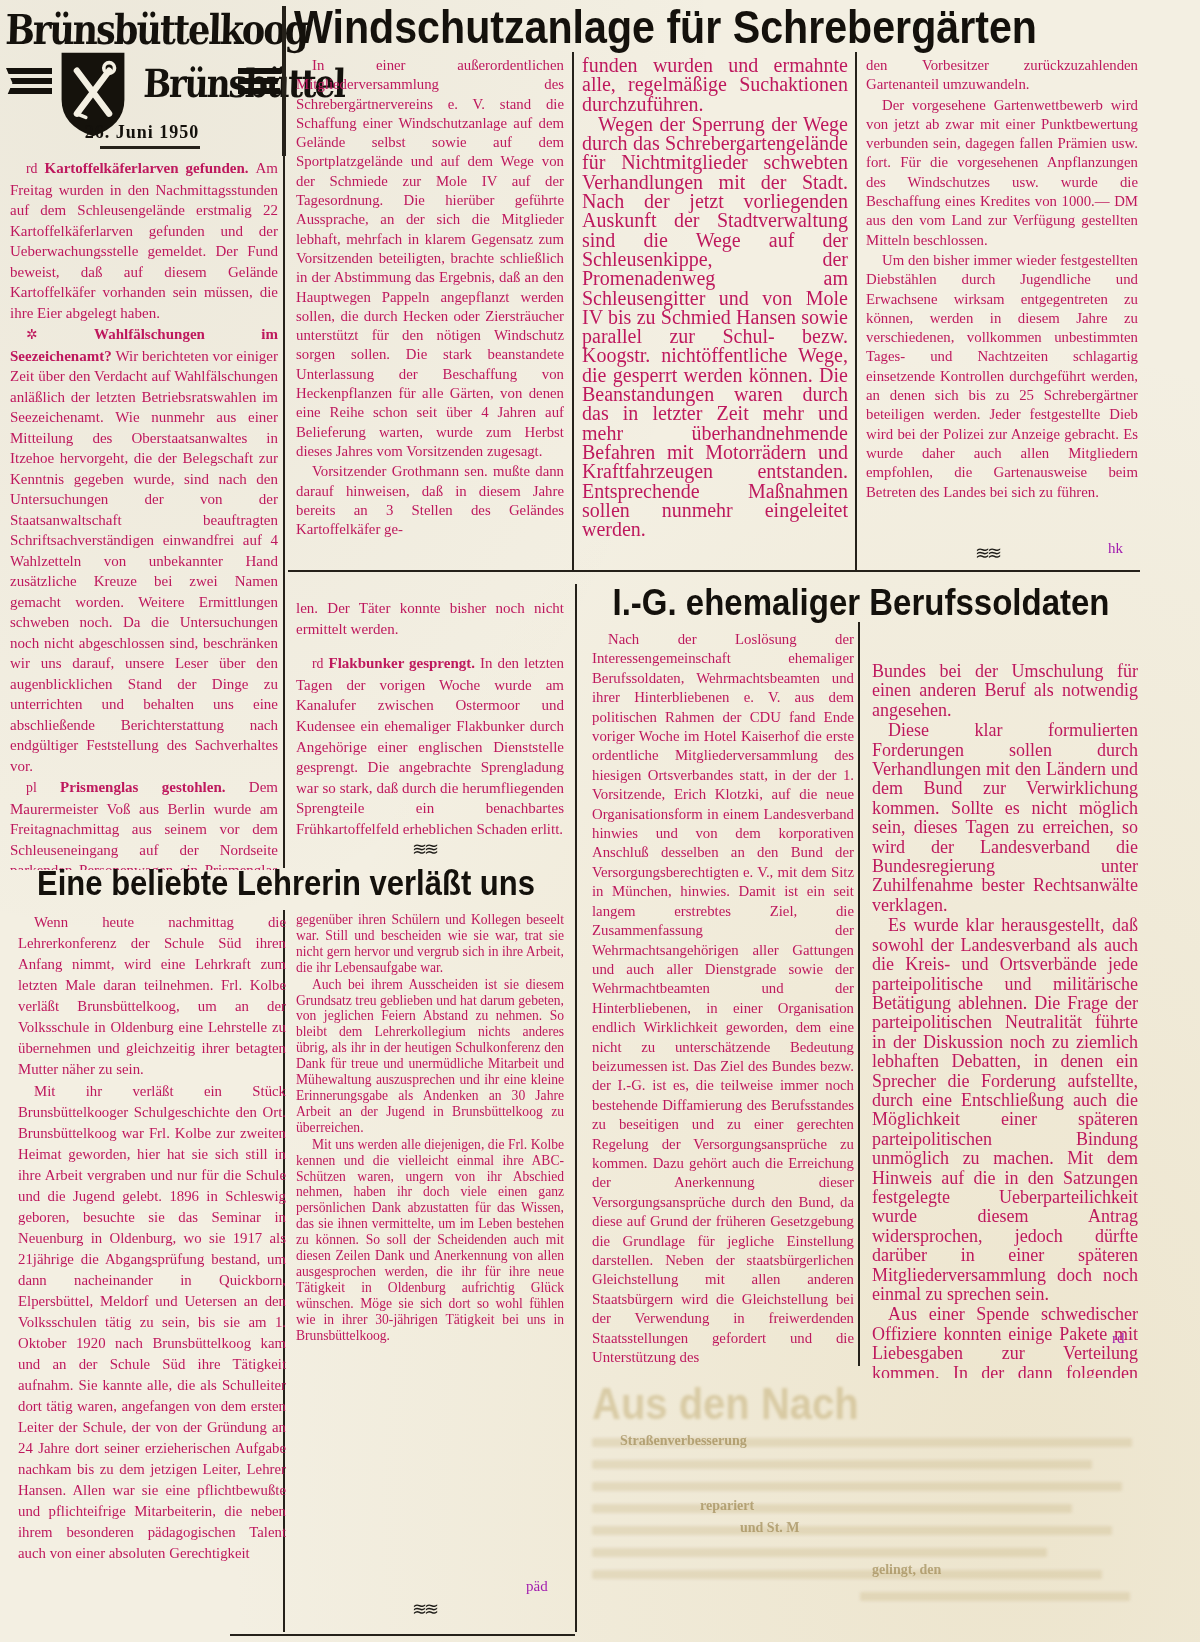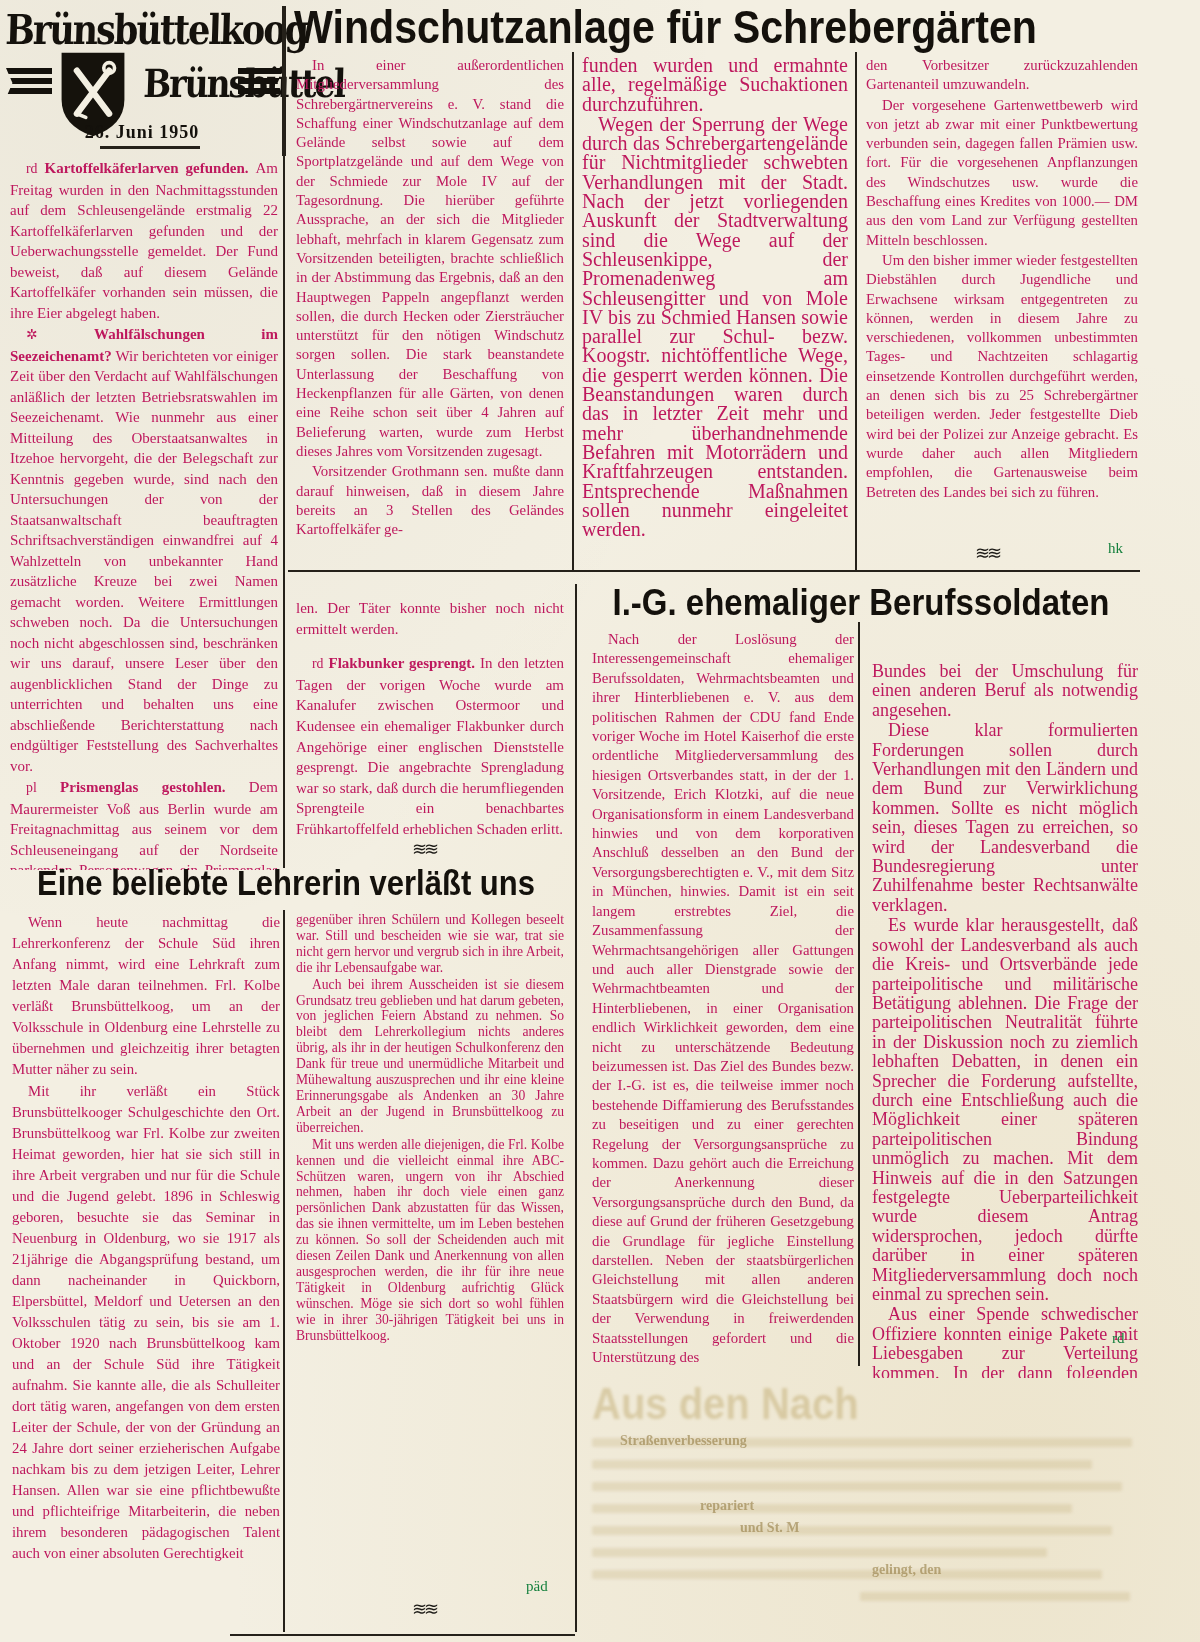--- a/index.html
+++ b/index.html
@@ -52,25 +52,25 @@
   .col p + p{margin-top:1px;}
   .lead-prefix{font-size:0.92em;}
   .lead-title{font-weight:bold;}
   .c-briefs   {left:10px;  top:158px; width:268px; height:712px; font-size:15px;  line-height:20.5px;}
   .c-top1     {left:296px; top:56px;  width:268px; height:512px; font-size:14.8px;line-height:19.3px;}
   .c-top2     {left:582px; top:56px;  width:266px; height:512px; font-size:20px;line-height:19.3px;}
   .c-top3     {left:866px; top:56px;  width:272px; height:488px; font-size:14.8px;line-height:19.3px;}
   .c-mid      {left:296px; top:598px; width:268px; height:236px; font-size:15px;  line-height:20.6px;}
   .c-ig1      {left:592px; top:630px; width:262px; height:742px; font-size:14.8px;line-height:19.4px;}
   .c-ig2      {left:872px; top:662px; width:266px; height:716px; font-size:18px;line-height:19.4px;}
-  .c-teach1   {left:12px;  top:912px; width:268px; height:718px; font-size:14.8px;line-height:21px;}
+  .c-teach1   {left:18px;  top:912px; width:268px; height:718px; font-size:14.8px;line-height:21px;}
   .c-teach2   {left:296px; top:912px; width:268px; height:676px; font-size:13.6px;line-height:15.9px;}
   
   .orn{position:absolute;font-size:18px;letter-spacing:-3px;color:#1c1a16;}
-  .signoff{position:absolute;font-size:15px;color:#15803d;}
+  .signoff{position:absolute;font-size:15px;color:#a21caf;}
   
   .ghost{position:absolute;color:#b49a55;}
   .ghost-hl{left:592px;top:1382px;font-family:"Liberation Sans",sans-serif;font-weight:bold;
     font-size:40px;opacity:.38;filter:blur(1.4px);white-space:nowrap;transform:scaleY(1.1);}
   .ghost-line{position:absolute;height:9px;background:rgba(176,150,84,0.20);
     filter:blur(1.5px);border-radius:2px;}
   .ghost-frag{position:absolute;font-size:14px;font-weight:bold;color:rgba(140,115,55,0.55);
     filter:blur(0.7px);white-space:nowrap;}
 </style>
 </head>

